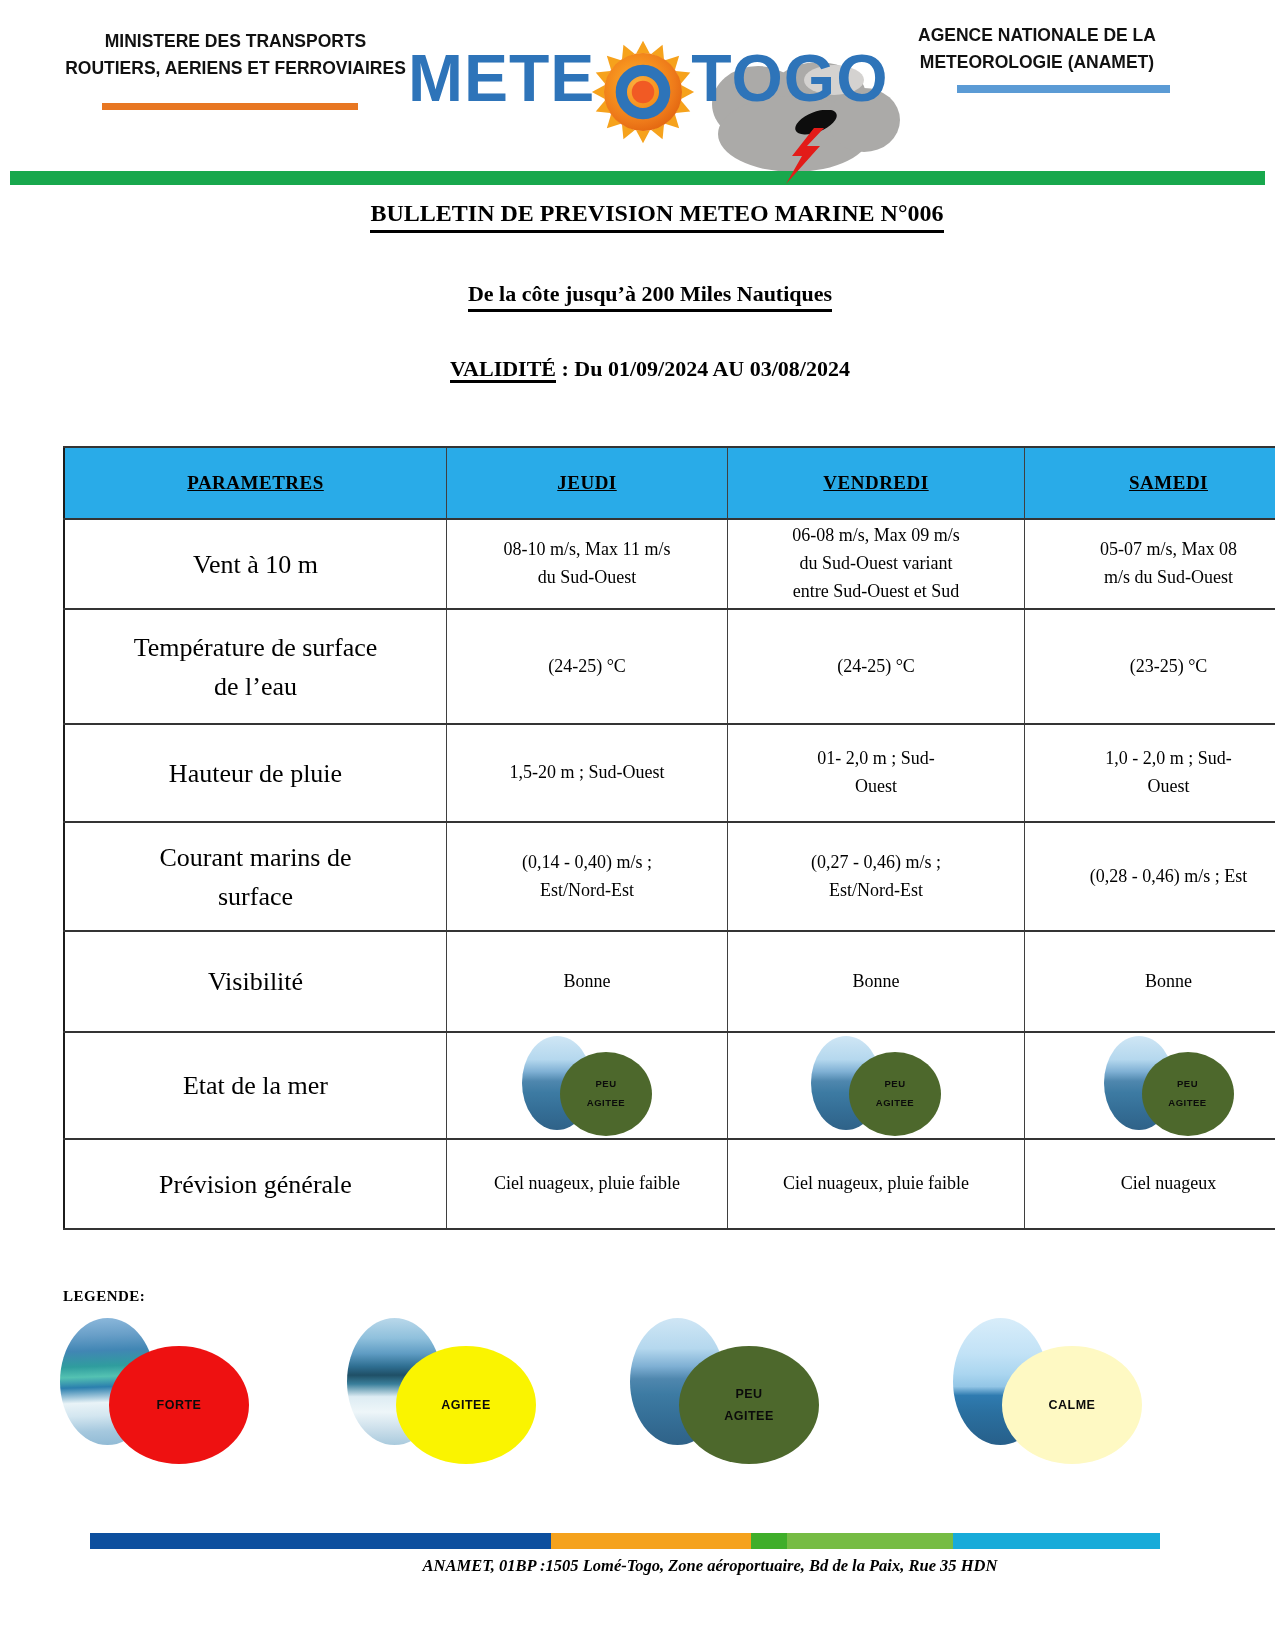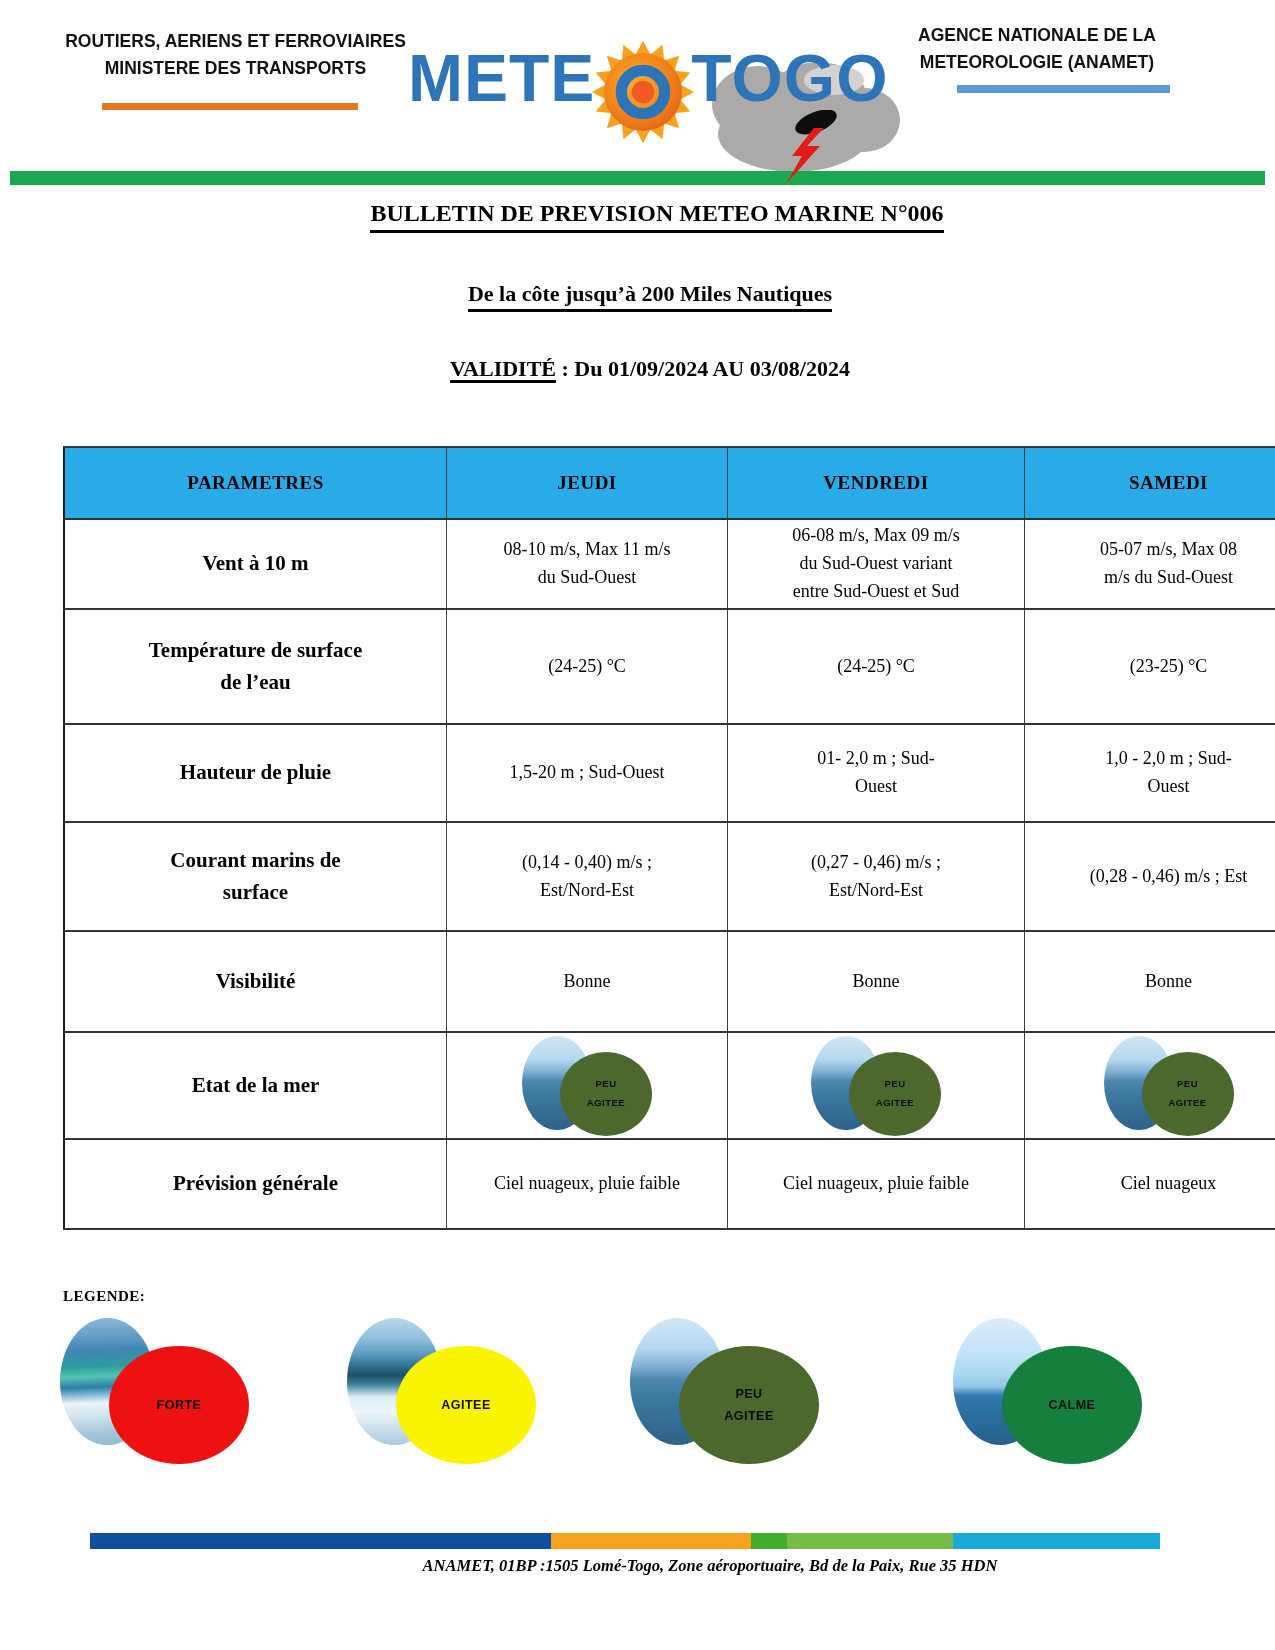--- a/index.html
+++ b/index.html
@@ -33,22 +33,22 @@
   .title-sub span{display:inline-block;border-bottom:3px solid #000;padding-bottom:2px;}
   .title-validity{top:356px;font-size:22px;font-weight:bold;}
   .validity-word{text-decoration:underline;text-decoration-thickness:2.5px;text-underline-offset:4px;}
 
   
   .tbl-wrap{position:absolute;left:63px;top:446px;}
   table.bulletin{border-collapse:collapse;table-layout:fixed;width:1148px;border:2.5px solid #1c1c1c;}
   table.bulletin th,table.bulletin td{border-left:1.6px solid #3f3f3f;border-right:1.6px solid #3f3f3f;
       border-top:2.6px solid #343434;border-bottom:2.6px solid #343434;
       text-align:center;vertical-align:middle;padding:2px 12px;}
-  th.hdr{background:#29ABE8;font-size:19px;font-weight:bold;letter-spacing:.5px;color:#000;}
-  td.lbl{font-size:21px;font-weight:bold;white-space:pre-line;line-height:1.5;}
+  th.hdr{background:#29ABE8;font-size:19px;font-weight:bold;letter-spacing:.5px;color:#000;text-decoration:underline;}
+  td.lbl{font-size:26px;font-weight:normal;white-space:pre-line;line-height:1.5;}
   td.val{font-size:18px;line-height:1.55;white-space:pre-line;}
   .c1{width:357px;} .c2{width:256px;} .c3{width:272px;} .c4{width:263px;}
 
   
   .sea-state{display:flex;justify-content:center;align-items:flex-start;}
   .sea-photo{border-radius:50%;}
   .sea-small{width:70px;height:94px;background:linear-gradient(180deg,#cfe6f5 0%,#b5d8ee 25%,#7fb0d4 38%,
              #4f87ae 48%,#3d7ba3 60%,#356f97 78%,#2f6288 100%);}
   .state-circle{display:flex;flex-direction:column;justify-content:center;align-items:center;border-radius:50%;
                 font-family:"Liberation Sans","DejaVu Sans",sans-serif;font-weight:bold;color:#0b0b0b;}
@@ -77,22 +77,22 @@
   .footer-text{position:absolute;left:150px;width:1120px;text-align:center;font-weight:bold;font-size:16.5px;}
   .ft1{top:1556px;font-style:italic;} .ft2{top:1584px;}
   .weblink{color:#2077C8;text-decoration:none;}
 </style>
 </head>
 <body>
 
 <div class="page">
 
   <div class="org-block org-left">
+    <div>MINISTERE DES TRANSPORTS</div>
     <div>ROUTIERS, AERIENS ET FERROVIAIRES</div>
-    <div>MINISTERE DES TRANSPORTS</div>
   </div>
   <div class="rule rule-orange"></div>
 
   <div class="org-block org-right">
     <div>AGENCE NATIONALE DE LA</div>
     <div>METEOROLOGIE (ANAMET)</div>
   </div>
   <div class="rule rule-blue"></div>
 
   <div class="logo">
@@ -267,21 +267,21 @@
   </div>
   <div class="legend-item" style="left:630px;">
     <div class="sea-photo sea-big sea-peuagitee"></div>
     <div class="state-circle state-big" style="background: rgb(77, 104, 44);">
       <span>PEU</span>
       <span>AGITEE</span>
     </div>
   </div>
   <div class="legend-item" style="left:953px;">
     <div class="sea-photo sea-big sea-calme"></div>
-    <div class="state-circle state-big" style="background: #15803d;">
+    <div class="state-circle state-big" style="background: #fef9c3;">
       <span>CALME</span>
       <span></span>
     </div>
   </div>
 
   <div class="footer-bar">
     <div class="fseg1" style="background: rgb(13, 79, 158);"></div>
     <div class="fseg2" style="background: rgb(245, 162, 29);"></div>
     <div class="fseg3" style="background: rgb(63, 174, 42);"></div>
     <div class="fseg4" style="background: rgb(118, 188, 68);"></div>

